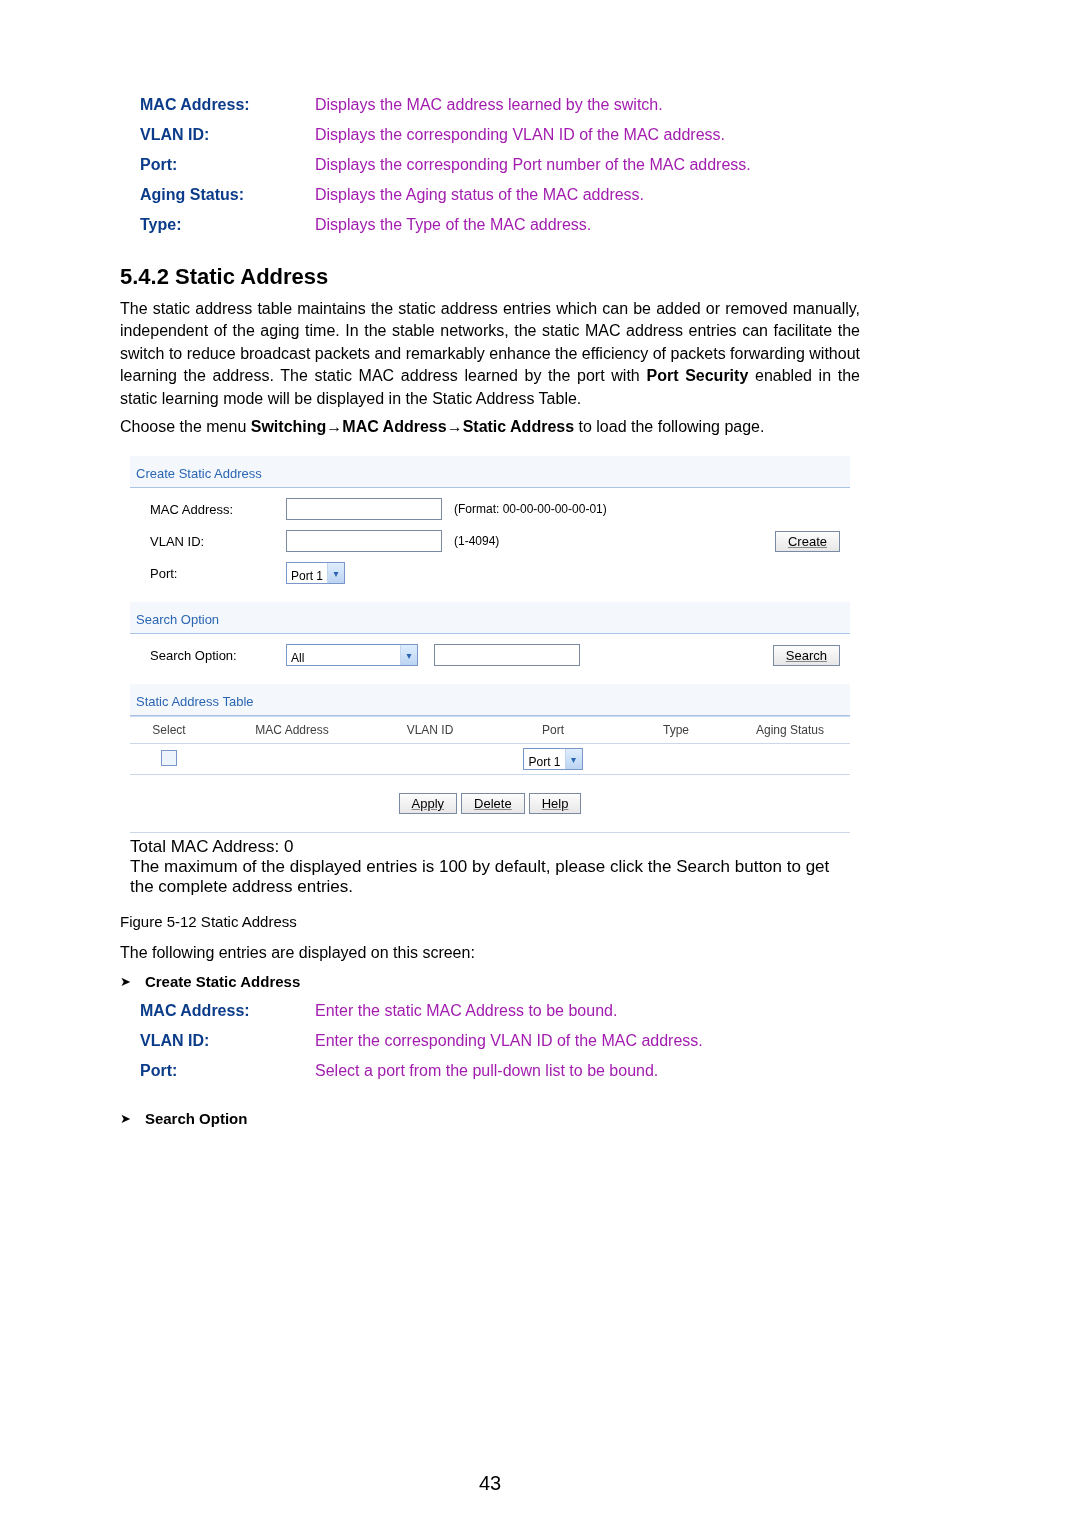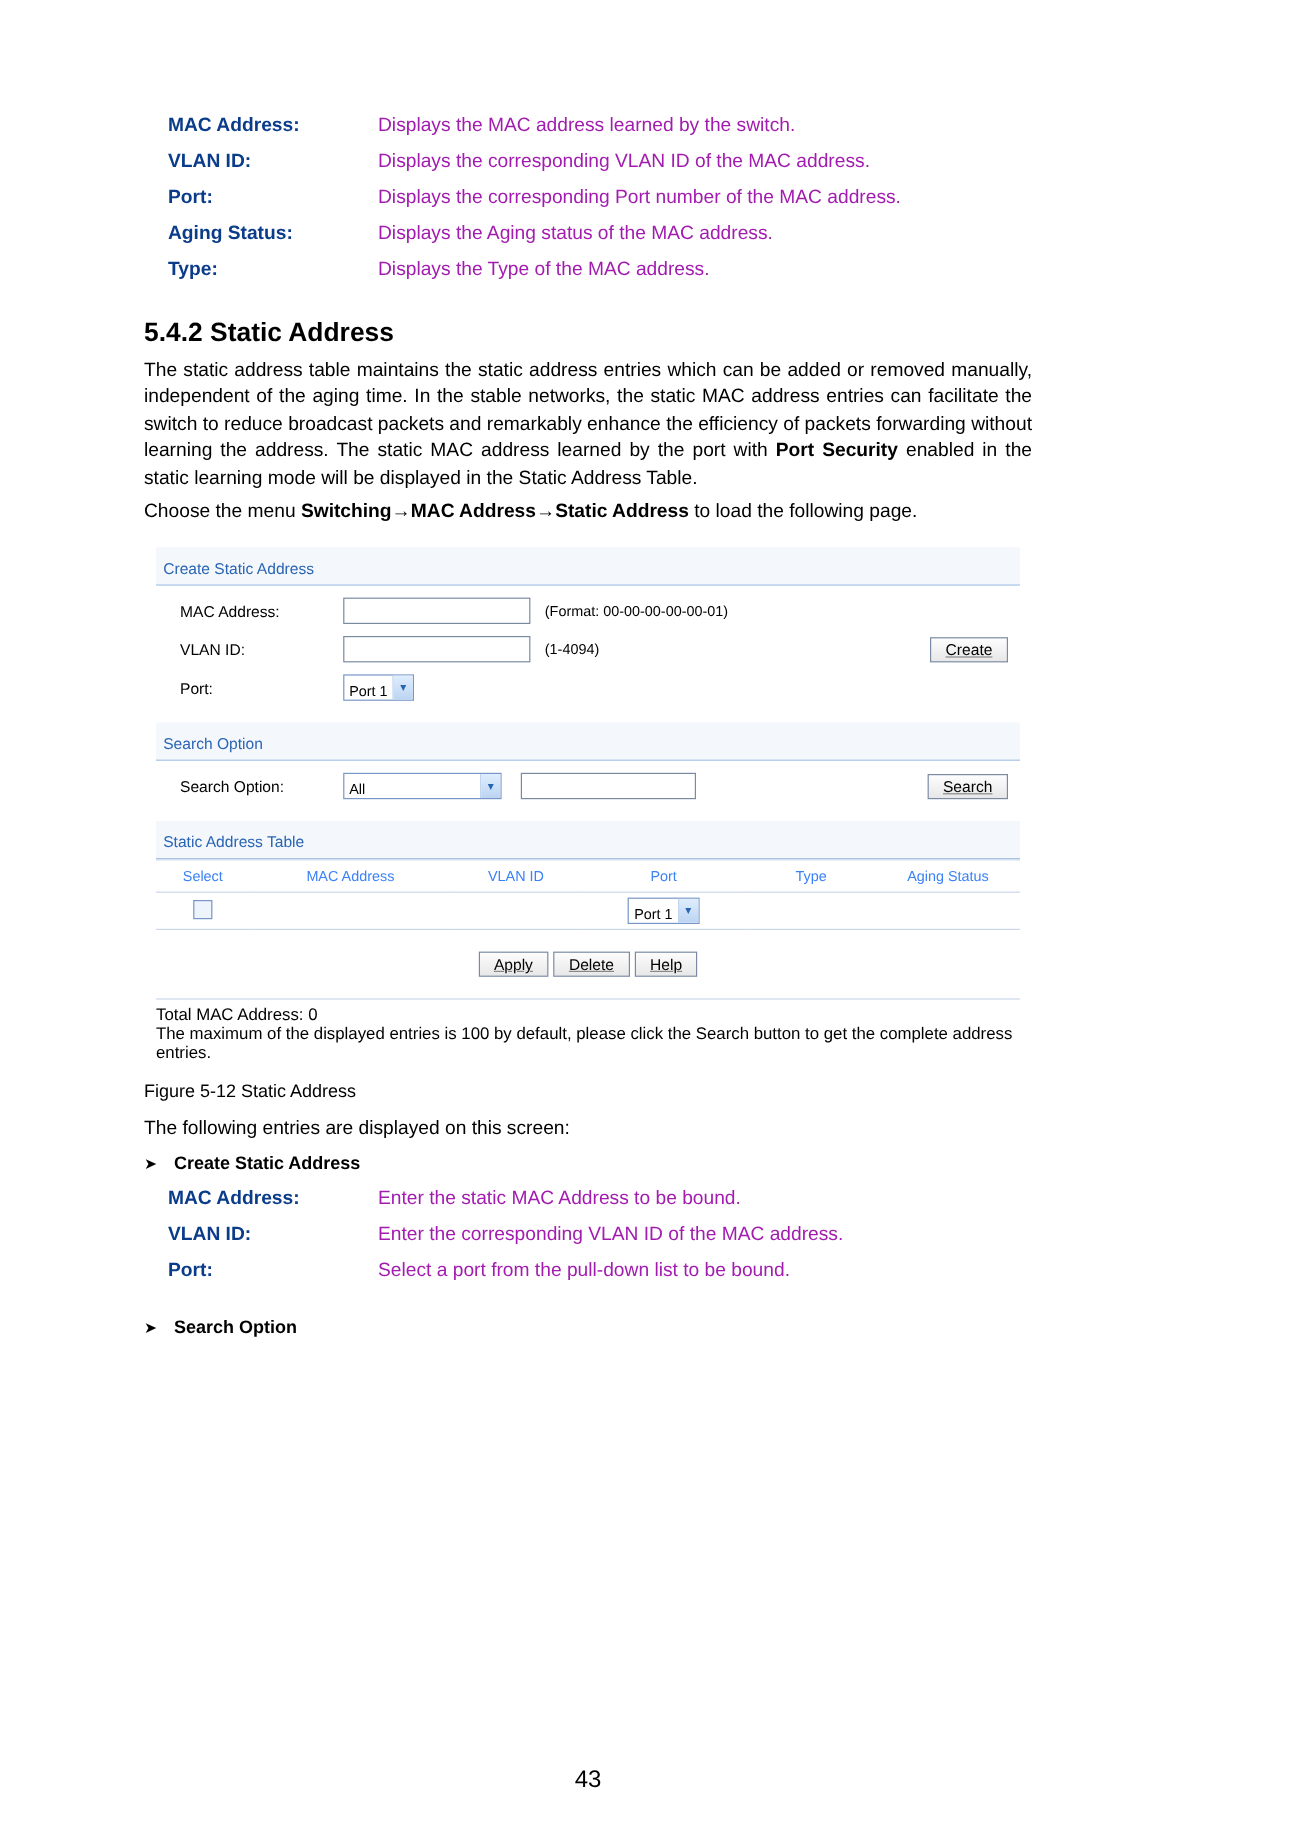--- a/index.html
+++ b/index.html
@@ -118,21 +118,21 @@
     text-decoration-color: #888;
   }
   .btn-right { margin-left: auto; text-align: center; }
   
   .tbl {
     width: 100%;
     border-collapse: collapse;
     font-size: 12px;
   }
   .tbl th {
-    color: #3b82f6;
+    color: #404040;
     font-weight: normal;
     padding: 6px 4px;
     border-bottom: 1px solid #cbd8ea;
     border-top: 1px solid #cbd8ea;
   }
   .tbl td {
     padding: 4px 4px;
     text-align: center;
     border-bottom: 1px solid #cbd8ea;
   }
@@ -145,21 +145,21 @@
   .btn-row {
     display: flex;
     justify-content: center;
     gap: 4px;
     padding: 18px 0 18px 0;
     border-bottom: 1px solid #cbd8ea;
   }
   .below-panel {
     width: 720px;
     margin: 4px auto 0 auto;
-    font-size: 14px;
+    font-size: 17px;
   }
   .below-panel .note-hd { font-weight: bold; }
   .fig-cap {
     text-align: left;
     font-size: 15px;
     margin: 16px 0 12px 0;
   }
   .bullet-row {
     display: flex;
     align-items: center;

